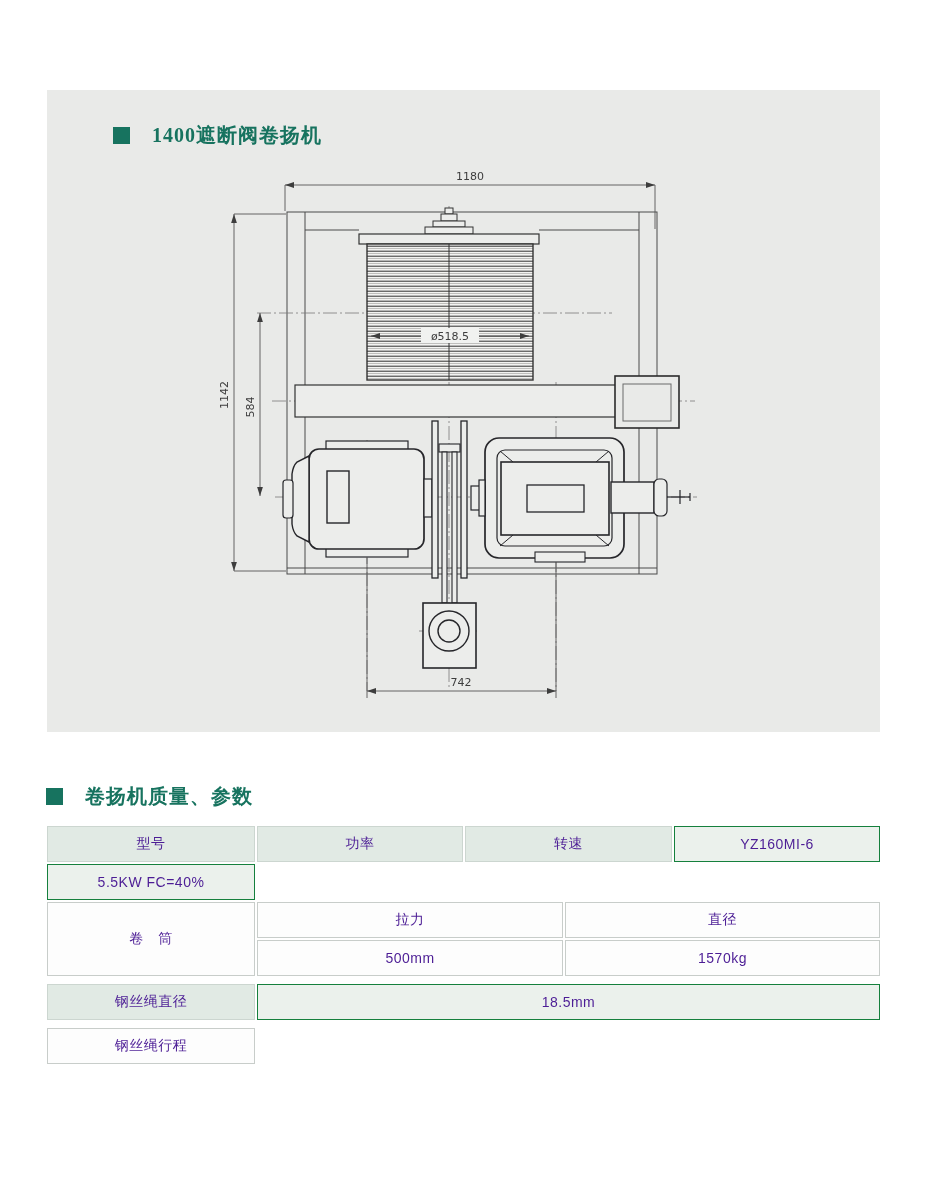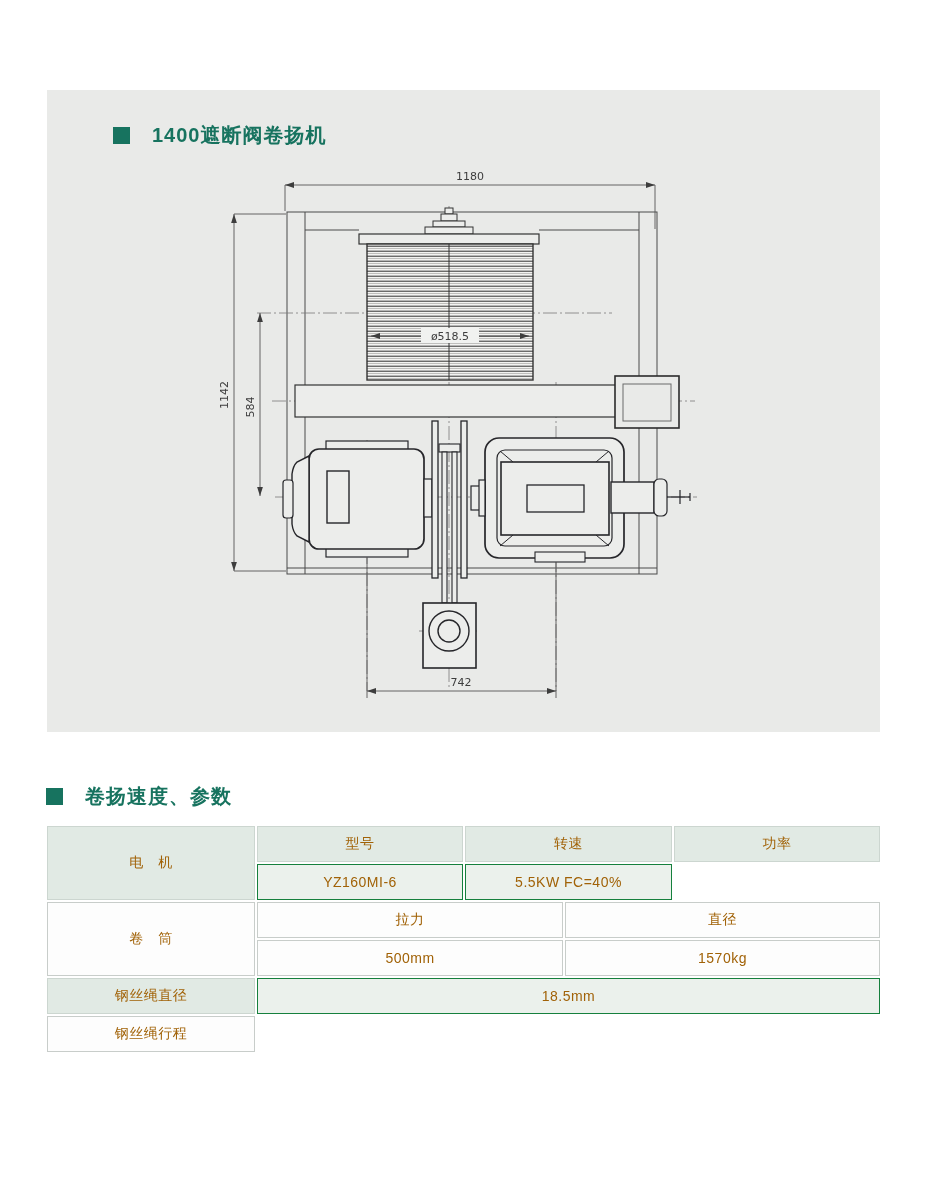--- a/index.html
+++ b/index.html
@@ -8,32 +8,32 @@
     font-family:"Liberation Sans",sans-serif;color:#3b3b3b;overflow:hidden;
   }
   
   .panel{
     position:absolute;left:47px;top:90px;width:833px;height:642px;
     background:#e9eae8;
   }
   .sec-head{position:absolute;display:flex;align-items:center;}
   .sec-head .sq{width:17px;height:17px;background:#17735f;flex:0 0 auto;}
   .sec-head .txt{margin-left:22px;font-size:20px;font-weight:bold;color:#17735f;letter-spacing:1px;}
-  .head1{left:66px;top:32px;}
+  .head1{left:66px;top:32px;font-family:Liberation Serif, serif;}
   .head2{left:46px;top:783px;}
   .drawing-svg{position:absolute;left:0;top:0;}
   
   .tbl{position:absolute;left:47px;top:826px;width:833px;}
   .grid{display:grid;gap:2px;}
   .g-motor{grid-template-columns:208px 206px 207px 1fr;grid-auto-rows:36px;}
   .g-drum{grid-template-columns:208px 306px 1fr;grid-auto-rows:36px;margin-top:2px;}
-  .g-single{grid-template-columns:208px 1fr;grid-auto-rows:36px;margin-top:2px;}
+  .g-single{grid-template-columns:208px 1fr;grid-auto-rows:36px;margin-top:8px;}
   .cell{
     display:flex;align-items:center;justify-content:center;
-    font-size:14px;color:#a16207;letter-spacing:.5px;
+    font-size:14px;color:#4c1d95;letter-spacing:.5px;
   }
   .span2{grid-row:span 2;}
   .gh{background:#e1eae4;border:1px solid #ccd6d0;}   
   .gv{background:#ebf1ec;border:1px solid #15803d;}   
   .wh{background:#fdfdfd;border:1px solid #c8cdca;}   
   
   .dim-t{font-family:"DejaVu Sans",sans-serif;font-size:11px;fill:#3d3d3d;}
 </style>
 </head>
 <body>
@@ -168,30 +168,29 @@
         <text class="dim-t" x="181" y="305" text-anchor="middle" transform="rotate(-90 181 305)">1142</text>
         <text class="dim-t" x="207" y="317" text-anchor="middle" transform="rotate(-90 207 317)">584</text>
         <text class="dim-t" x="403" y="250" text-anchor="middle">ø518.5</text>
         <text class="dim-t" x="414" y="596" text-anchor="middle">742</text>
       </g>
     </svg>
   </div>
 
   <div class="sec-head head2">
     <span class="sq"></span>
-    <span class="txt">卷扬速度、参数</span>
+    <span class="txt">卷扬机质量、参数</span>
   </div>
 
   <div class="tbl">
 
     <div class="grid g-motor">
-      <div class="cell gh span2">电　机</div>
       <div class="cell gh">型号</div>
+      <div class="cell gh">功率</div>
       <div class="cell gh">转速</div>
-      <div class="cell gh">功率</div>
       <div class="cell gv">YZ160MI-6</div>
       <div class="cell gv">5.5KW FC=40%</div>
     </div>
 
     <div class="grid g-drum">
       <div class="cell wh span2">卷　筒</div>
       <div class="cell wh">拉力</div>
       <div class="cell wh">直径</div>
       <div class="cell wh">500mm</div>
       <div class="cell wh">1570kg</div>

